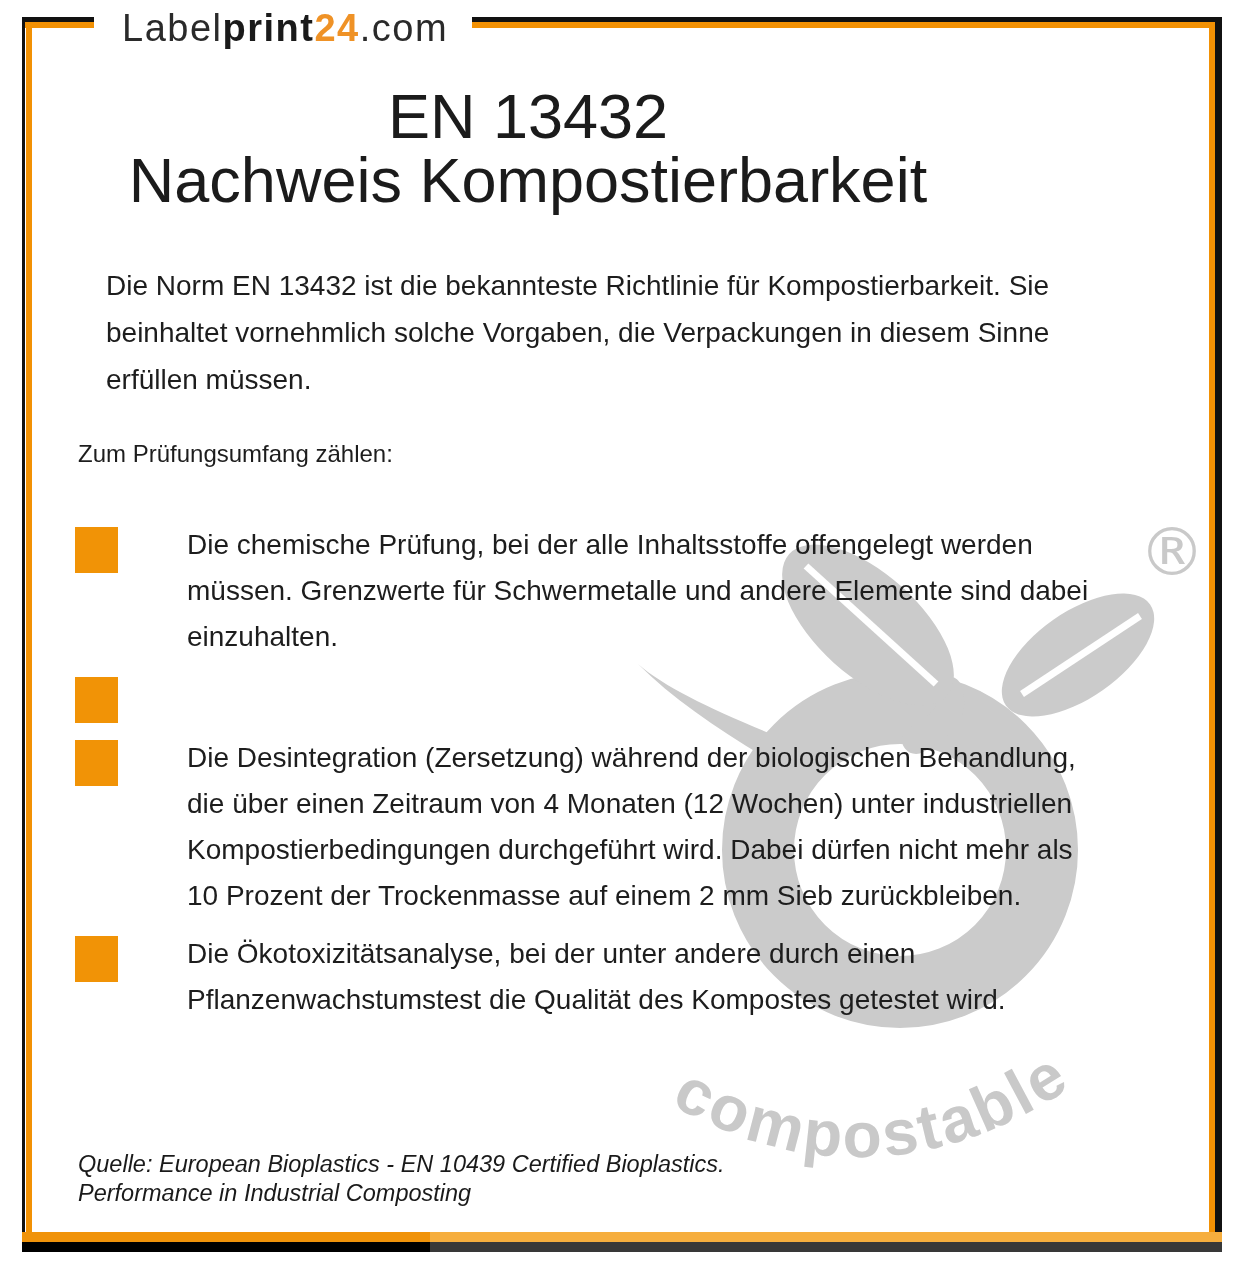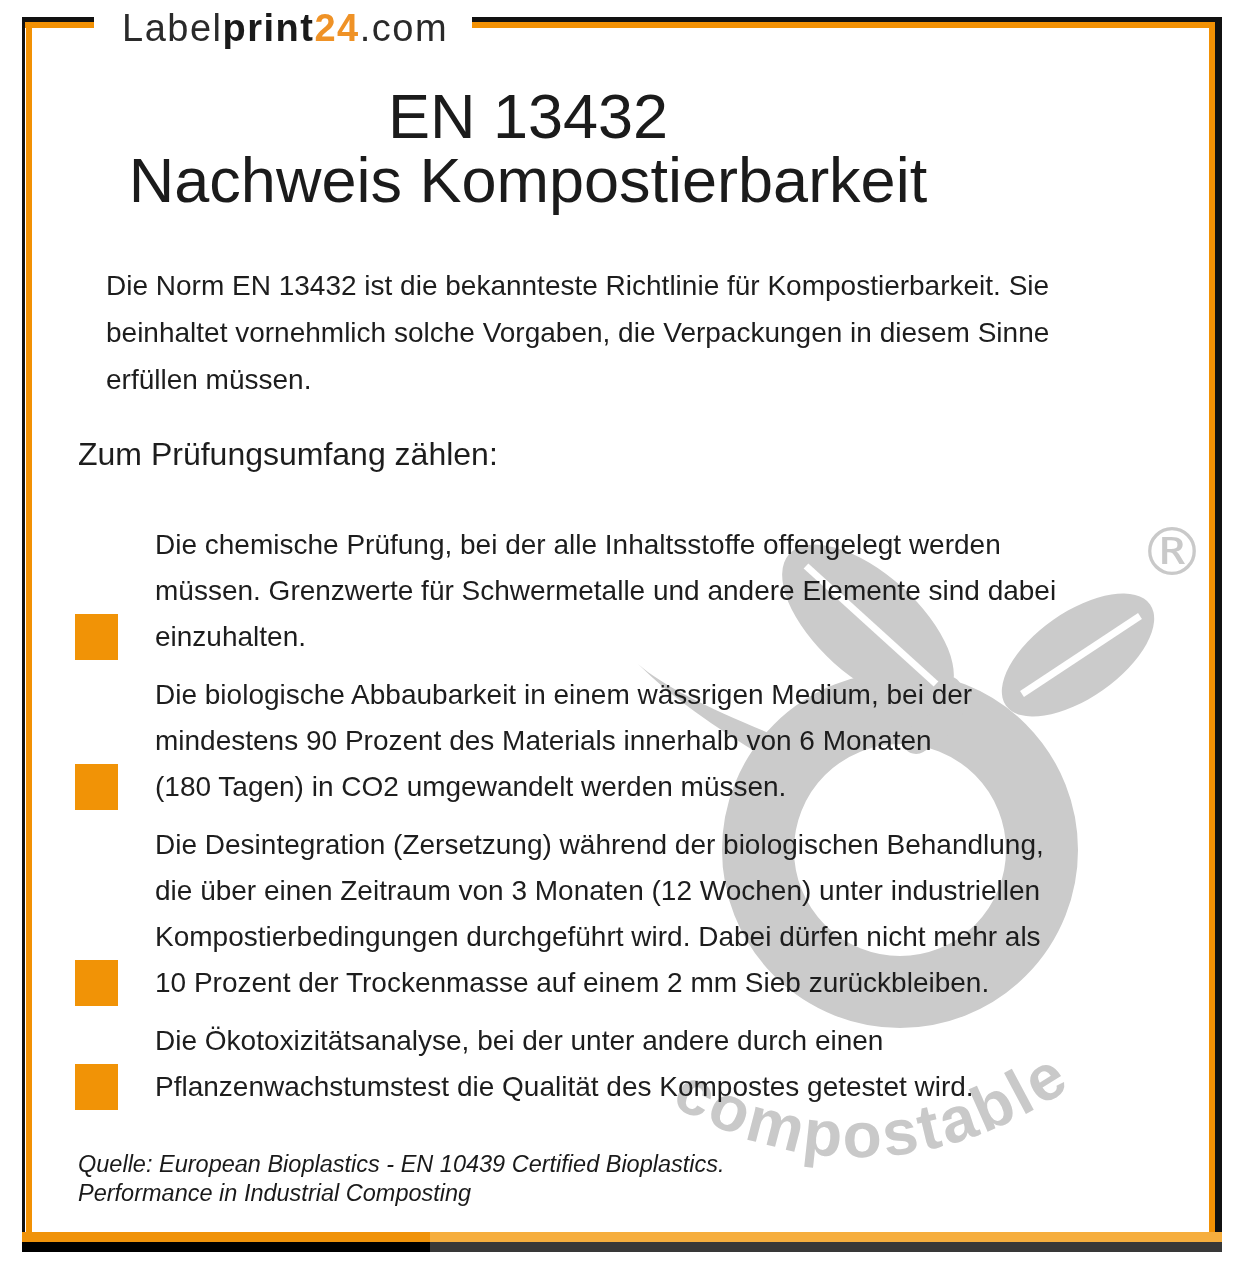--- a/index.html
+++ b/index.html
@@ -31,24 +31,24 @@
   .logo .bd{font-weight:700;color:#1a1a1a;}
   .logo .num{font-weight:700;color:#EF9226;}
   
   .watermark{position:absolute;left:580px;top:460px;width:640px;height:800px;z-index:1;}
   
   .content{position:absolute;inset:0;z-index:2;}
   .title{position:absolute;left:22px;top:84px;width:1012px;text-align:center;
     color:#1b1b1b;font-size:63px;line-height:64px;font-weight:400;}
   .intro{position:absolute;left:78px;top:262px;font-size:28px;line-height:47px;
     color:#1d1d1d;white-space:pre;margin-left:28px;}
-  .list-heading{position:absolute;left:78px;top:437px;font-size:32px;line-height:34px;
+  .list-heading{position:absolute;left:78px;top:437px;font-size:24px;line-height:34px;
     color:#1d1d1d;}
   .bullets{position:absolute;left:75px;top:522px;width:1100px;}
-  .bullet-item{display:flex;align-items:flex-end;margin-bottom:12px;}
+  .bullet-item{display:flex;align-items:flex-start;margin-bottom:12px;gap:32px;}
   .bullet-square{width:43px;height:46px;background:#F19306;margin:5px 37px 0 0;flex-shrink:0;}
   .bullet-text{font-size:28px;line-height:46px;color:#1d1d1d;white-space:pre;}
   .source{position:absolute;left:78px;top:1150px;font-size:23.5px;line-height:29px;
     font-style:italic;color:#1a1a1a;white-space:pre;}
 </style>
 </head>
 <body>
 
 <div class="page">
 
@@ -100,28 +100,25 @@
 
     <div class="bullets">
       <div class="bullet-item">
         <div class="bullet-square"></div>
         <div class="bullet-text">Die chemische Prüfung, bei der alle Inhaltsstoffe offengelegt werden
 müssen. Grenzwerte für Schwermetalle und andere Elemente sind dabei
 einzuhalten.</div>
       </div>
       <div class="bullet-item">
         <div class="bullet-square"></div>
-        <div class="bullet-text">Die biologische Abbaubarkeit in einem wässrigen Medium, bei der
-mindestens 90 Prozent des Materials innerhalb von 6 Monaten
-(180 Tagen) in CO2 umgewandelt werden müssen.</div>
       </div>
       <div class="bullet-item">
         <div class="bullet-square"></div>
         <div class="bullet-text">Die Desintegration (Zersetzung) während der biologischen Behandlung,
-die über einen Zeitraum von 3 Monaten (12 Wochen) unter industriellen
+die über einen Zeitraum von 4 Monaten (12 Wochen) unter industriellen
 Kompostierbedingungen durchgeführt wird. Dabei dürfen nicht mehr als
 10 Prozent der Trockenmasse auf einem 2 mm Sieb zurückbleiben.</div>
       </div>
       <div class="bullet-item">
         <div class="bullet-square"></div>
         <div class="bullet-text">Die Ökotoxizitätsanalyse, bei der unter andere durch einen
 Pflanzenwachstumstest die Qualität des Kompostes getestet wird.</div>
       </div>
     </div>
 

